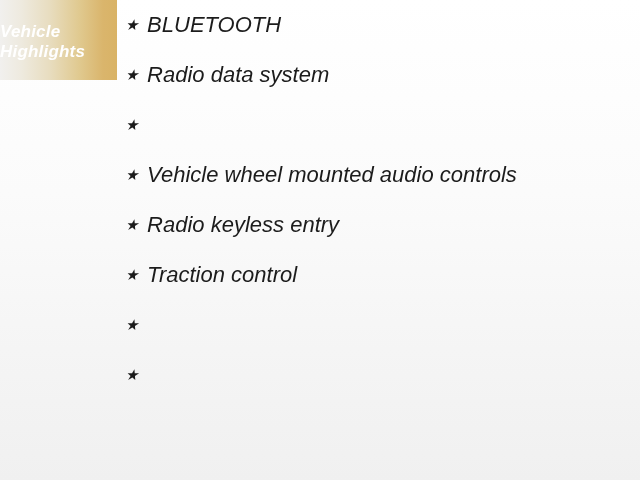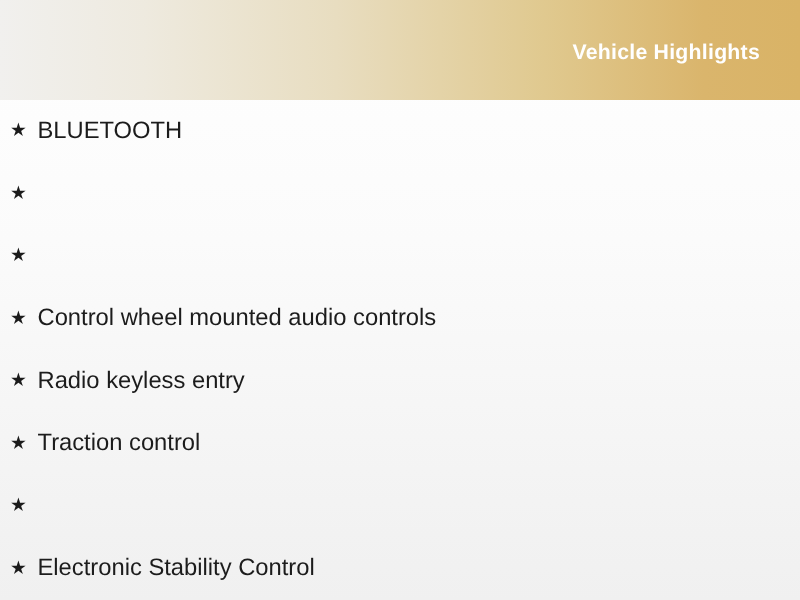--- a/index.html
+++ b/index.html
@@ -5,22 +5,22 @@
   * { margin: 0; padding: 0; box-sizing: border-box; }
   html, body { width: 640px; height: 480px; }
   body {
     font-family: "Liberation Sans", sans-serif;
     overflow: hidden;
   }
   .screen {
     width: 640px;
     height: 480px;
     display: flex;
-    flex-direction: column;
     background: linear-gradient(to bottom, #ffffff 0%, #fbfbfb 40%, #f0f0f0 100%);
+    font-style: italic;
   }
   .header {
     height: 80px;
     flex: 0 0 80px;
     background: linear-gradient(to right,
       #f1f0ee 0%,
       #eeeadf 18%,
       #e8ddc0 42%,
       #e0c98f 68%,
       #dab56c 88%,
@@ -53,62 +53,62 @@
     width: 22px;
     flex: 0 0 22px;
     font-size: 15px;
     line-height: 1;
     color: #1b1b1b;
     text-align: left;
     position: relative;
     top: -1px;
   }
   .feature-label {
-    font-size: 19px;
+    font-size: 22px;
     color: #1c1c1c;
   }
 </style>
 </head>
 <body>
 
 <div class="screen">
   <div class="header">
     <span class="header-title">Vehicle Highlights</span>
   </div>
   <div class="feature-list" id="feature-list">
   <div class="feature-row">
     <span class="star">★</span>
     <span class="feature-label">BLUETOOTH</span>
   </div>
 
   <div class="feature-row">
     <span class="star">★</span>
+    <span class="feature-label">Radio data system</span>
   </div>
 
   <div class="feature-row">
     <span class="star">★</span>
   </div>
 
   <div class="feature-row">
     <span class="star">★</span>
-    <span class="feature-label">Control wheel mounted audio controls</span>
+    <span class="feature-label">Vehicle wheel mounted audio controls</span>
   </div>
 
   <div class="feature-row">
     <span class="star">★</span>
     <span class="feature-label">Radio keyless entry</span>
   </div>
 
   <div class="feature-row">
     <span class="star">★</span>
     <span class="feature-label">Traction control</span>
   </div>
 
   <div class="feature-row">
     <span class="star">★</span>
   </div>
 
   <div class="feature-row">
     <span class="star">★</span>
-    <span class="feature-label">Electronic Stability Control</span>
   </div>
 </div>
 </div>
 
 </body></html>

